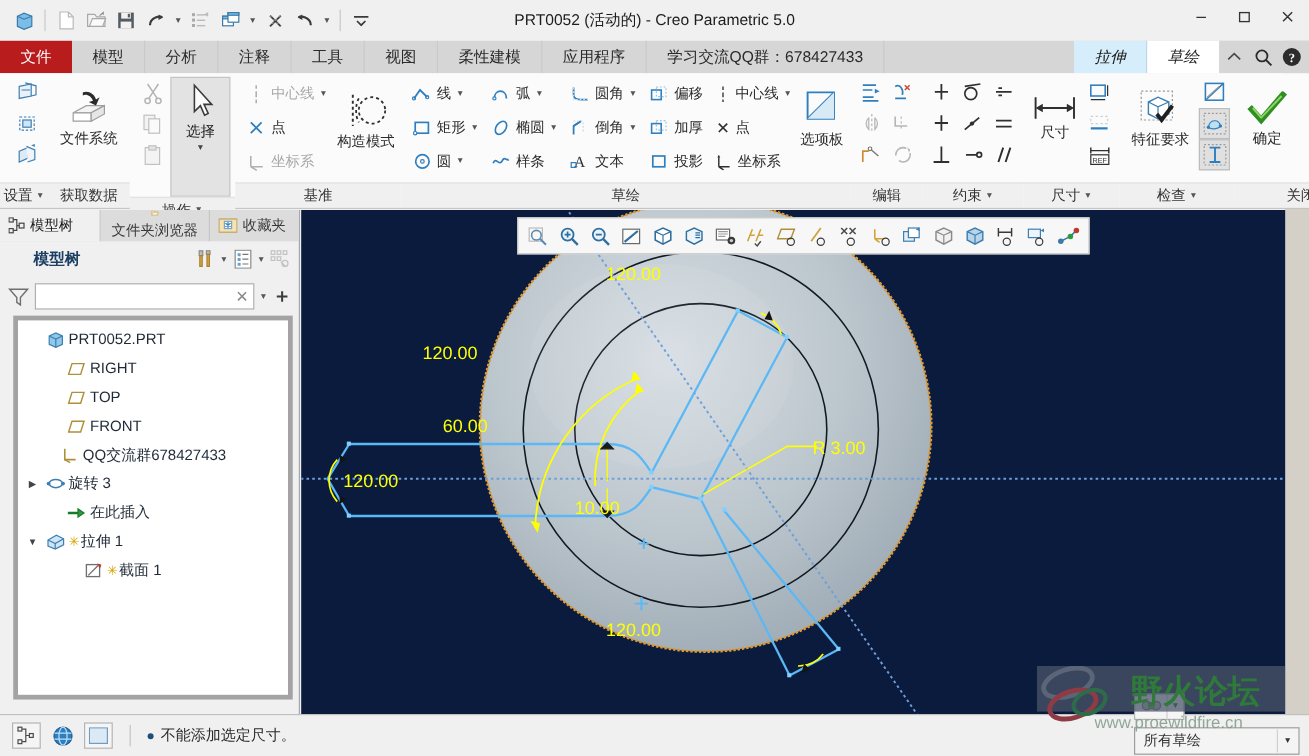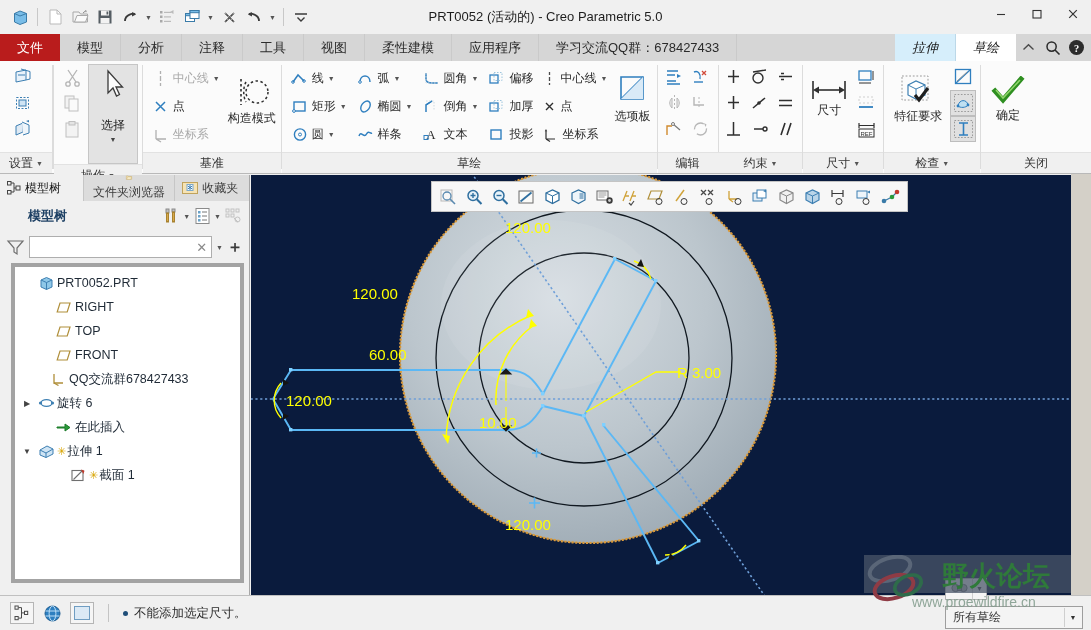--- a/index.html
+++ b/index.html
@@ -87,21 +87,21 @@
   .smallrow .lbl.dim { color:#a8a8a8; }
   .iconbtn {
     width:26px; height:26px; display:flex; align-items:center; justify-content:center;
     border:1px solid transparent; cursor:default;
   }
   .iconbtn.sel { background:#e0e0e0; border:1px solid #bdbdbd; }
   .selectbtn {
     width:52px; display:flex; flex-direction:column; align-items:center;
     background:#e3e3e3; border:1px solid #c6c6c6; padding-top:2px; height:100px;
   }
-  .selectbtn .lbl { font-size:12px; margin-top:16px;font-family:Liberation Mono, monospace; }
+  .selectbtn .lbl { font-size:12px; margin-top:0;font-family:Liberation Mono, monospace; }
 
   svg { display:block; }
 
   
   .leftpanel {
     position:absolute; left:0; top:175px; width:250px; height:420px;
     background:#f0f0f0; border-right:1px solid #a6a6a6;
   }
   .navtabs { display:flex; height:26px; background:#dfdfdf; }
   .navtab {
@@ -346,20 +346,36 @@
             </svg>
         </div>
       </div>
       <div class="gcap">
         <span>设置</span>
         <span class="caret">▼</span>
       </div>
     </div>
     <div class="gsep"></div>
 
+    <div class="rgroup" style="width:68px;">
+      <div class="gbody" style="justify-content:center;padding-top:8px;">
+        <div class="bigbtn">
+          <svg width="36" height="32" viewBox="0 0 36 32">
+            <path d="M5 20 L16 14 L31 14 L20 20 Z" fill="#f4f4f4" stroke="#9e9e9e"></path>
+            <path d="M5 20 L20 20 L20 27 L5 27 Z" fill="#ffffff" stroke="#9e9e9e"></path>
+            <path d="M20 20 L31 14 L31 21 L20 27 Z" fill="#e6e6e6" stroke="#9e9e9e"></path>
+            <path d="M13 3 C17 1, 23 4, 24 9 L27 7 L24 14 L18 11 L21.5 10 C20 6, 16 4, 13 5.5 Z" fill="#2b2b2b"></path>
+          </svg>
+          <div class="lbl">文件系统</div>
+        </div>
+      </div>
+      <div class="gcap">
+        <span>获取数据</span>
+      </div>
+    </div>
     <div class="gsep"></div>
 
     <div class="rgroup" style="width:88px;">
       <div class="gbody" style="padding-left:6px;gap:2px;">
         <div class="col">
           <div class="iconbtn">
             <svg width="19" height="19" viewBox="0 0 19 19">
                 <path d="M5 2 L13 14 M14 2 L6 14" stroke="#b5b5b5" stroke-width="1.3" fill="none"></path>
                 <circle cx="5" cy="16" r="2.2" fill="none" stroke="#b5b5b5" stroke-width="1.3"></circle>
                 <circle cx="14" cy="16" r="2.2" fill="none" stroke="#b5b5b5" stroke-width="1.3"></circle>
@@ -922,21 +938,21 @@
 
       <div class="tnode" style="padding-left:4px;">
         <span class="exp">▶</span>
         <span class="ico">
           <svg width="17" height="14" viewBox="0 0 17 14">
               <ellipse cx="8.5" cy="7" rx="5.5" ry="3.4" fill="none" stroke="#3d7fb2" stroke-width="1.2"></ellipse>
               <circle cx="2.5" cy="7" r="1.6" fill="#3d7fb2"></circle>
               <circle cx="14.5" cy="7" r="1.6" fill="#3d7fb2"></circle>
             </svg>
         </span>
-        <span>旋转 6</span>
+        <span>旋转 3</span>
       </div>
 
       <div class="tnode" style="padding-left:22px;">
         <span class="exp"></span>
         <span class="ico">
           <svg width="16" height="14" viewBox="0 0 16 14">
               <path d="M1 7 h8 v-3 l5 3.5 -5 3.5 v-3 h-8 z" fill="#2a9a3a" stroke="#1a7a28"></path>
             </svg>
         </span>
         <span>在此插入</span>

